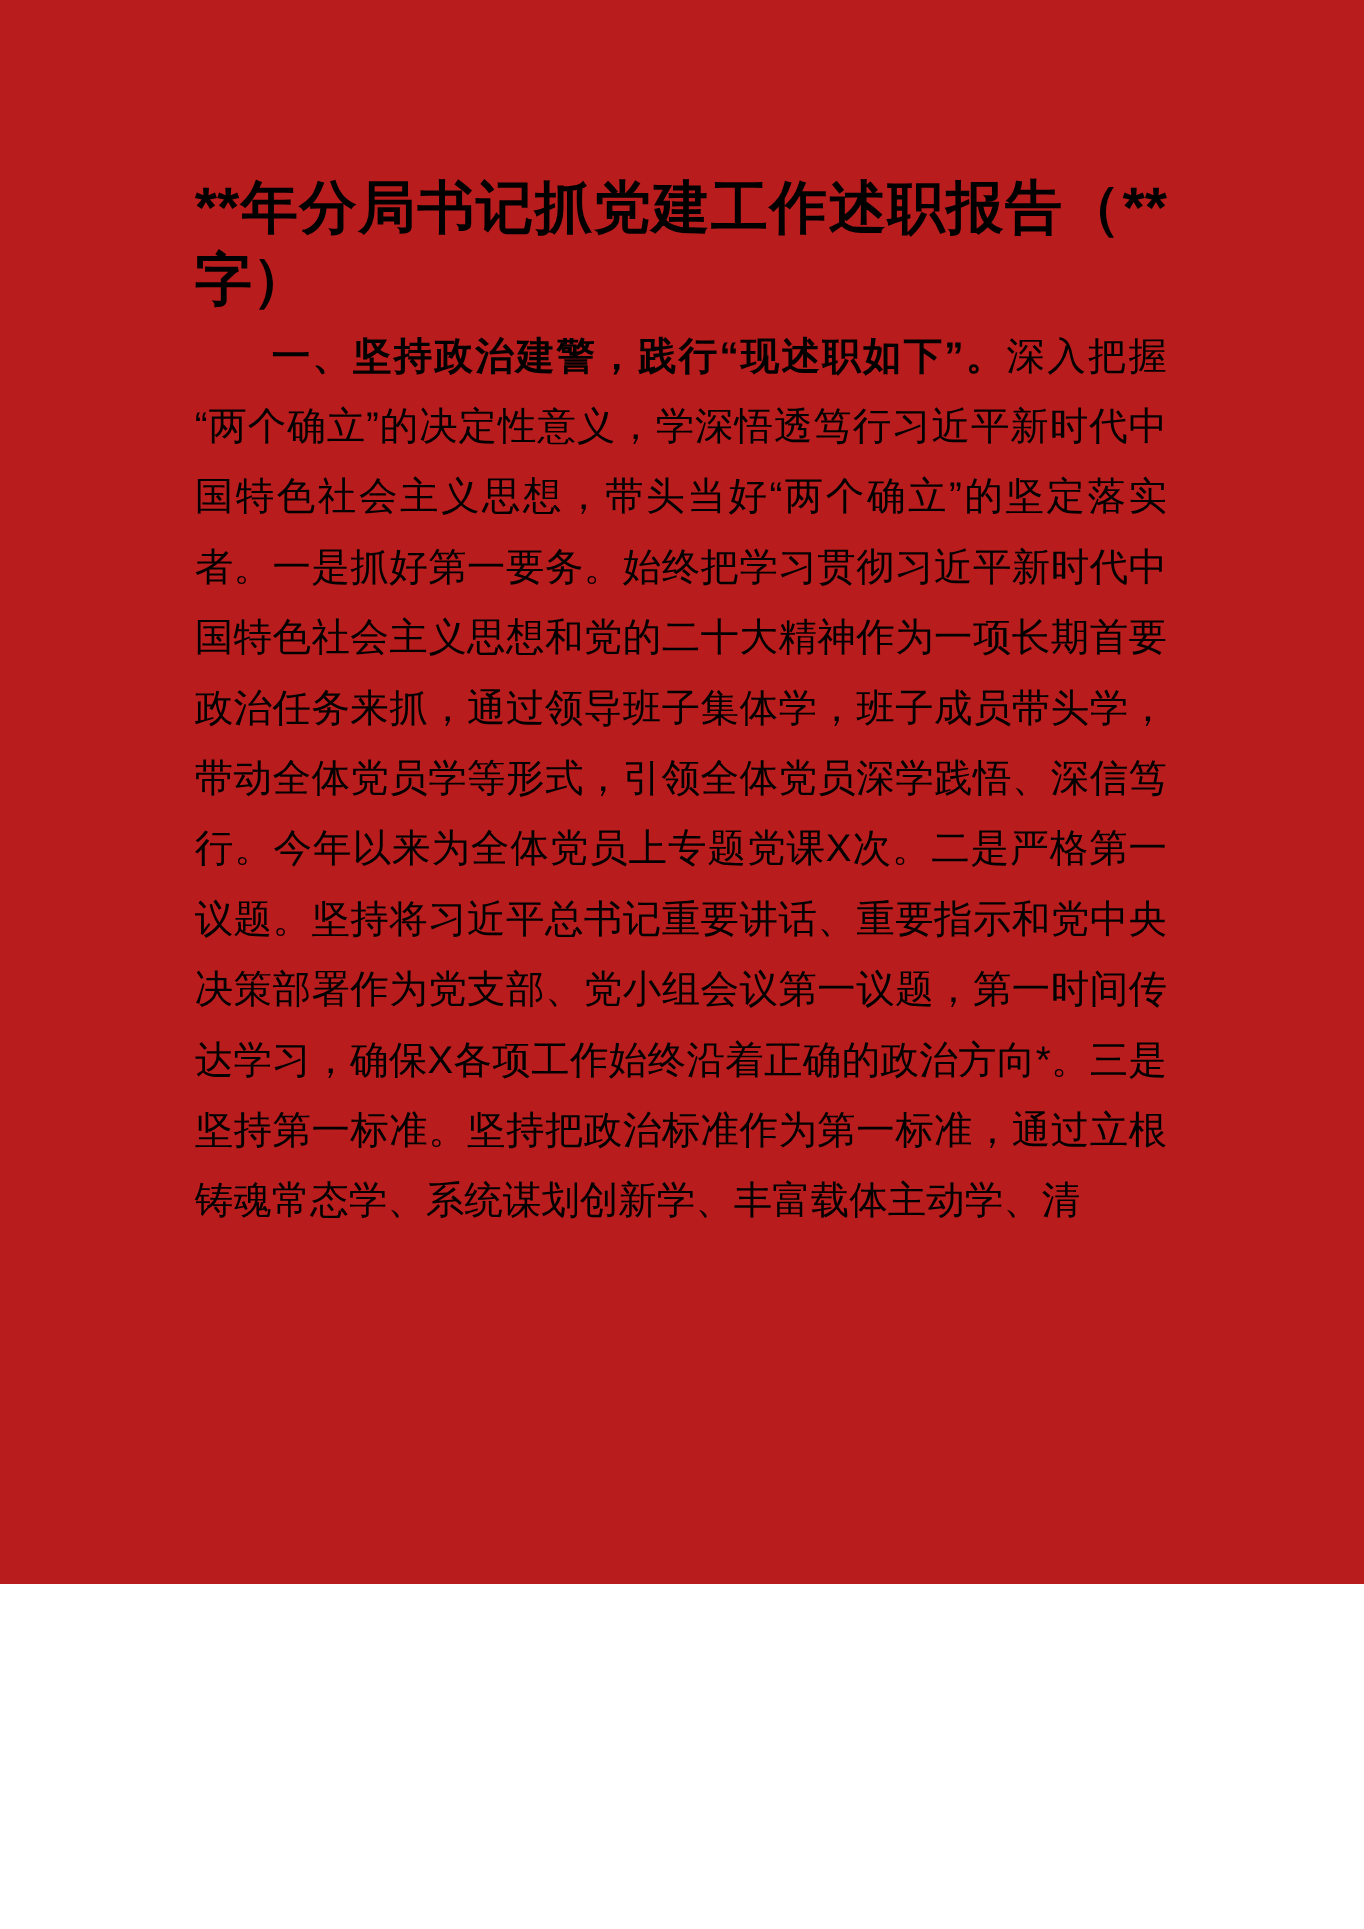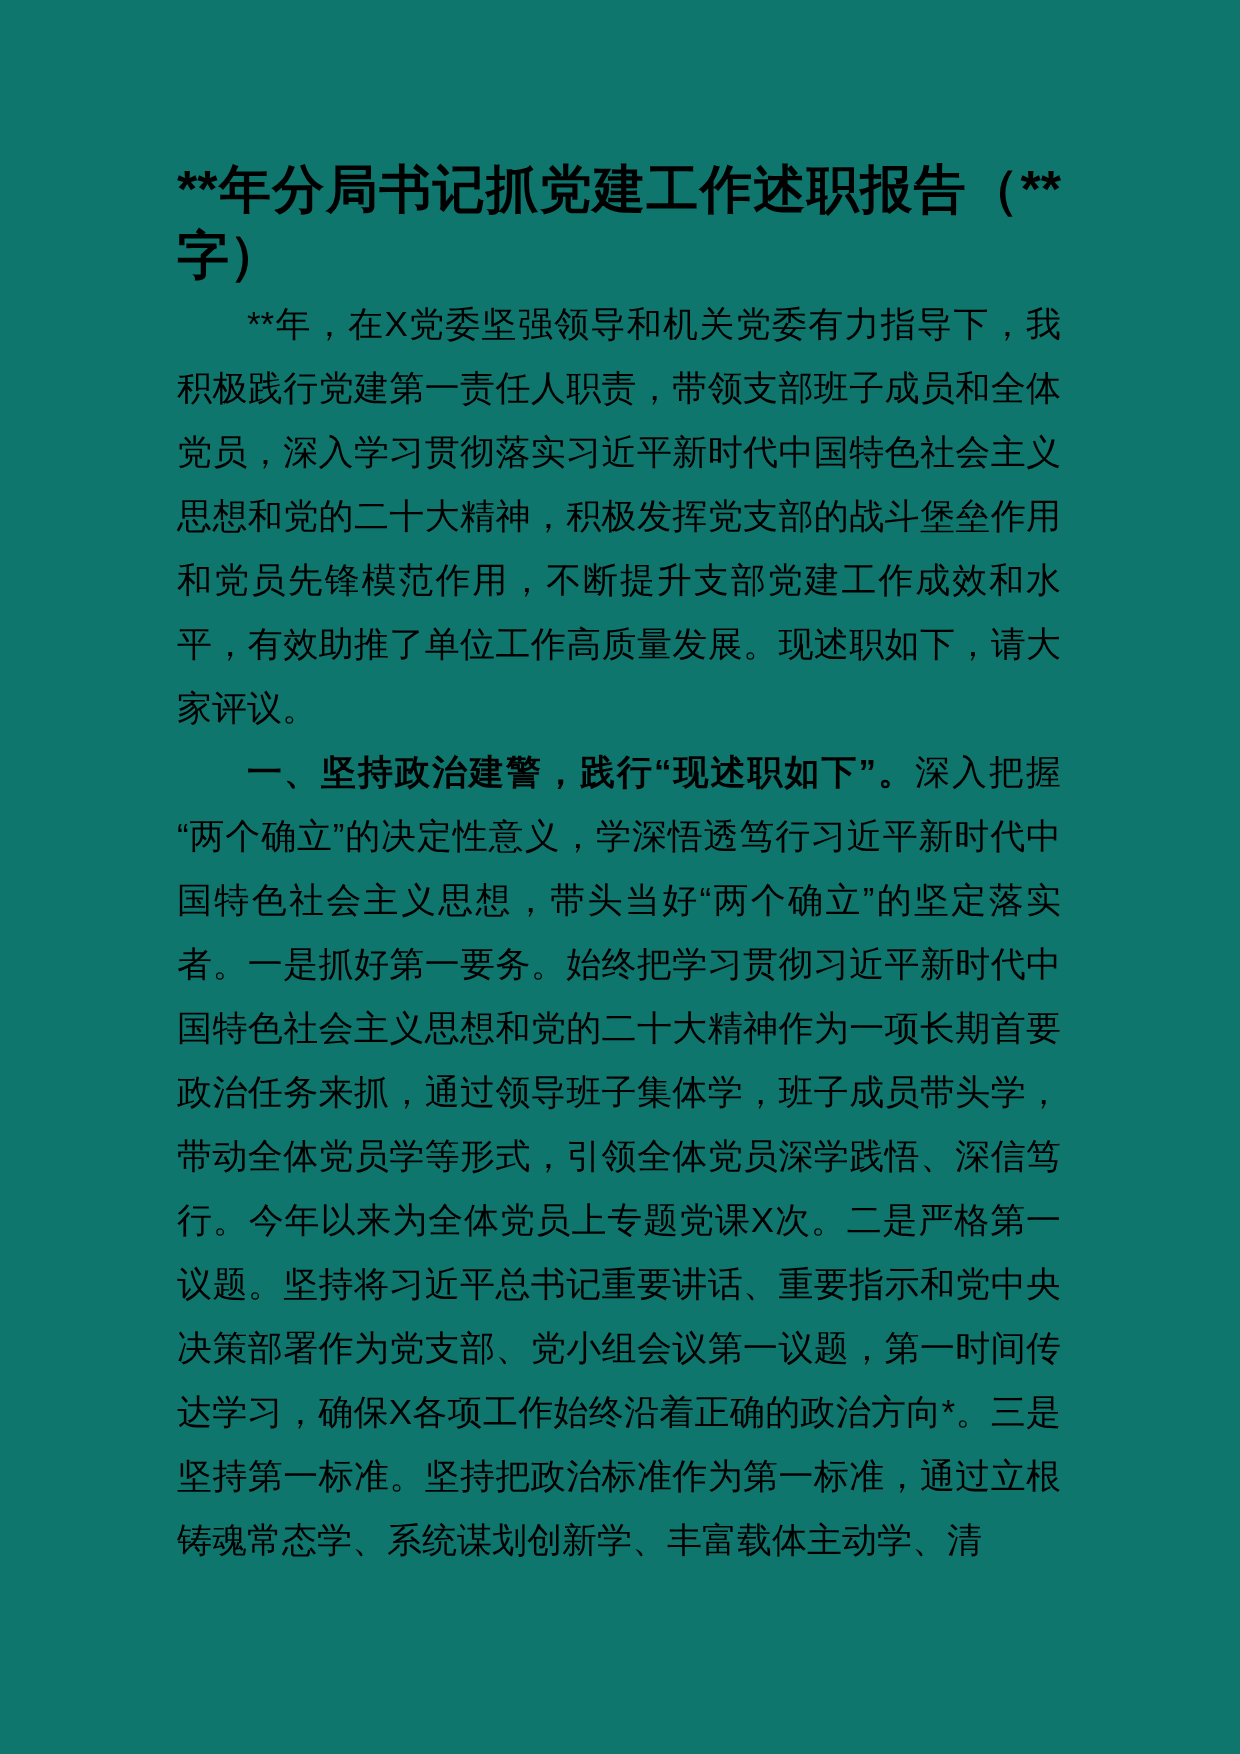--- a/index.html
+++ b/index.html
@@ -3,22 +3,22 @@
 <meta charset="utf-8">
 <style>
   html, body {
     margin: 0;
     padding: 0;
     background: #ffffff;
   }
   .page {
     position: relative;
     width: 1240px;
-    height: 1754px;
-    background: #0f766e;
+    height: 1440px;
+    background: #b91c1c;
     overflow: hidden;
     text-decoration: underline;
   }
   .doc {
     position: absolute;
     left: 177px;
     top: 156px;
     width: 884px;
     color: #000000;
     font-family: "Liberation Sans", sans-serif;
@@ -42,16 +42,15 @@
   .lead {
     font-weight: 700;
   }
 </style>
 </head>
 <body>
 
 <div class="page">
   <div class="doc">
     <h1 class="title">**年分局书记抓党建工作述职报告（**字）</h1>
-    <p class="para"><span>**年，在X党委坚强领导和机关党委有力指导下，我积极践行党建第一责任人职责，带领支部班子成员和全体党员，深入学习贯彻落实习近平新时代中国特色社会主义思想和党的二十大精神，积极发挥党支部的战斗堡垒作用和党员先锋模范作用，不断提升支部党建工作成效和水平，有效助推了单位工作高质量发展。现述职如下，请大家评议。</span></p>
     <p class="para"><span class="lead">一、坚持政治建警，践行“现述职如下”。</span><span>深入把握“两个确立”的决定性意义，学深悟透笃行习近平新时代中国特色社会主义思想，带头当好“两个确立”的坚定落实者。一是抓好第一要务。始终把学习贯彻习近平新时代中国特色社会主义思想和党的二十大精神作为一项长期首要政治任务来抓，通过领导班子集体学，班子成员带头学，带动全体党员学等形式，引领全体党员深学践悟、深信笃行。今年以来为全体党员上专题党课X次。二是严格第一议题。坚持将习近平总书记重要讲话、重要指示和党中央决策部署作为党支部、党小组会议第一议题，第一时间传达学习，确保X各项工作始终沿着正确的政治方向*。三是坚持第一标准。坚持把政治标准作为第一标准，通过立根铸魂常态学、系统谋划创新学、丰富载体主动学、清</span></p>
   </div>
 </div>
 
 </body></html>

